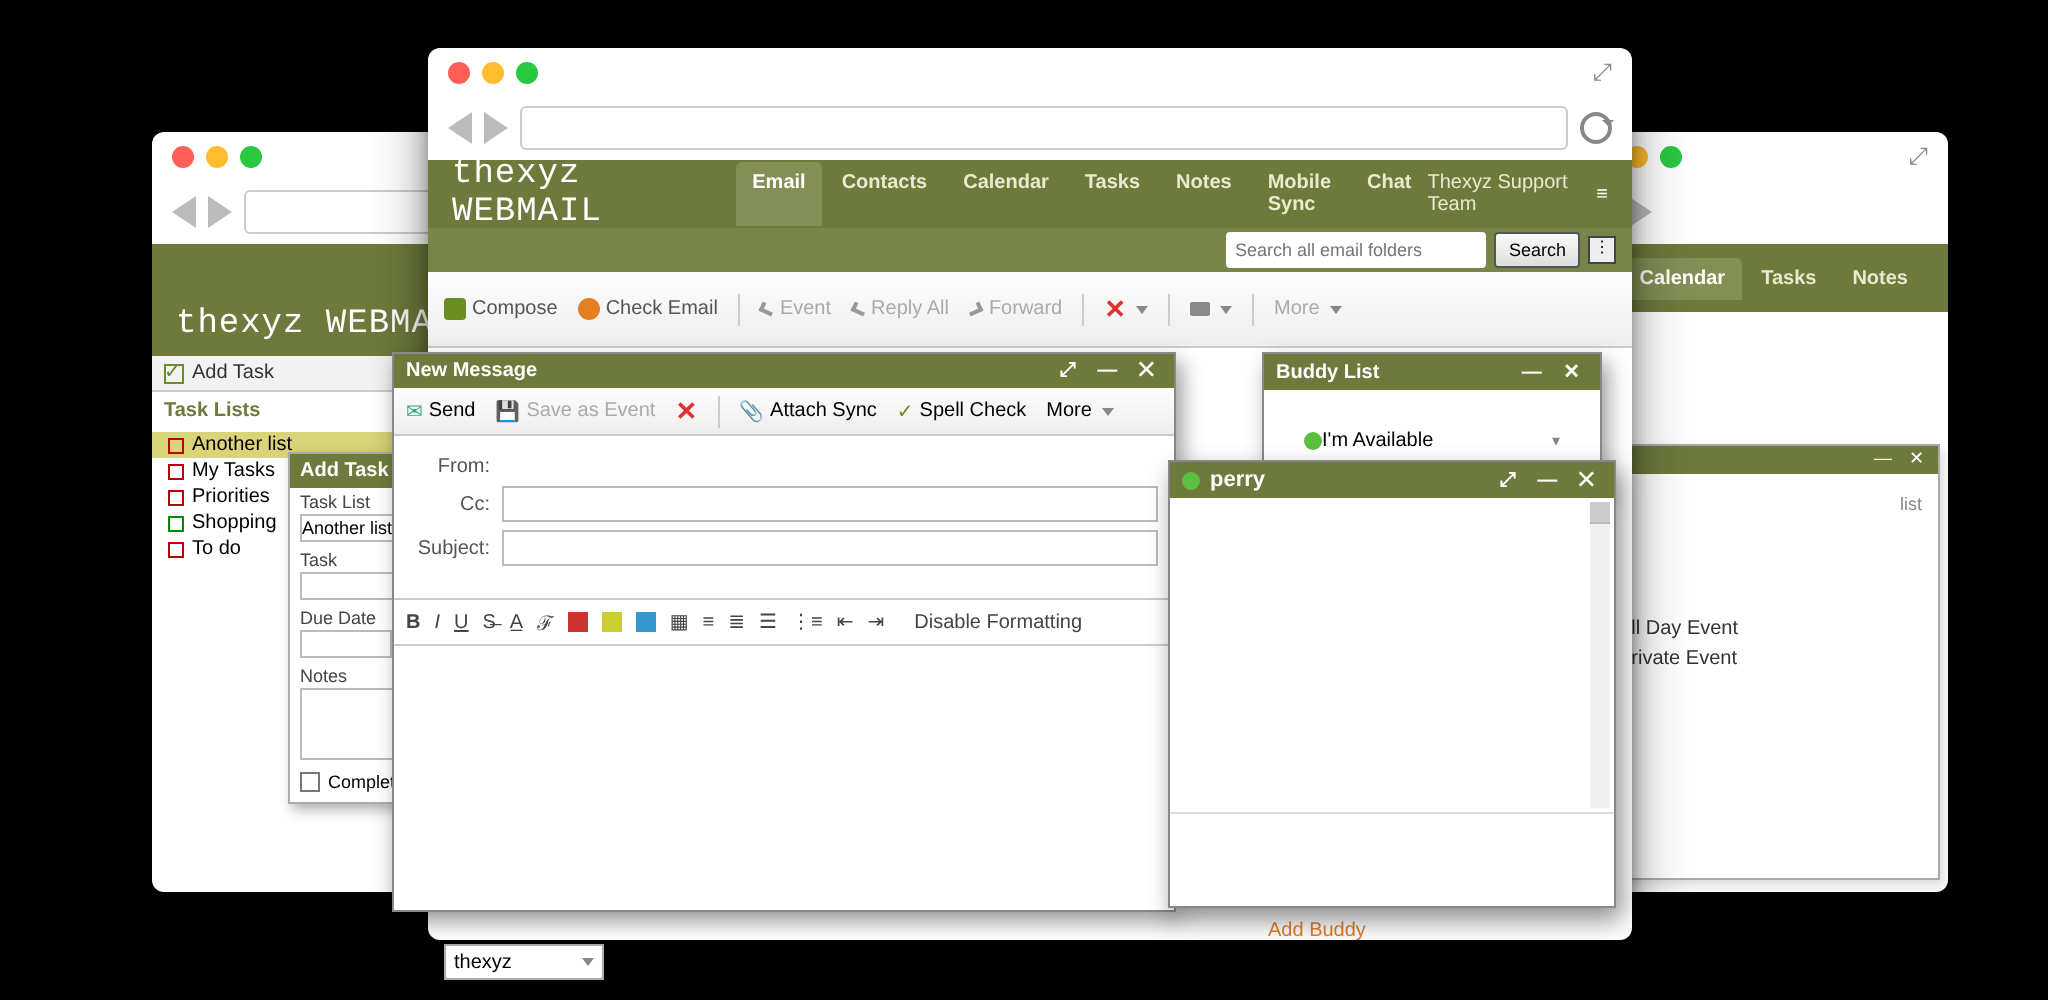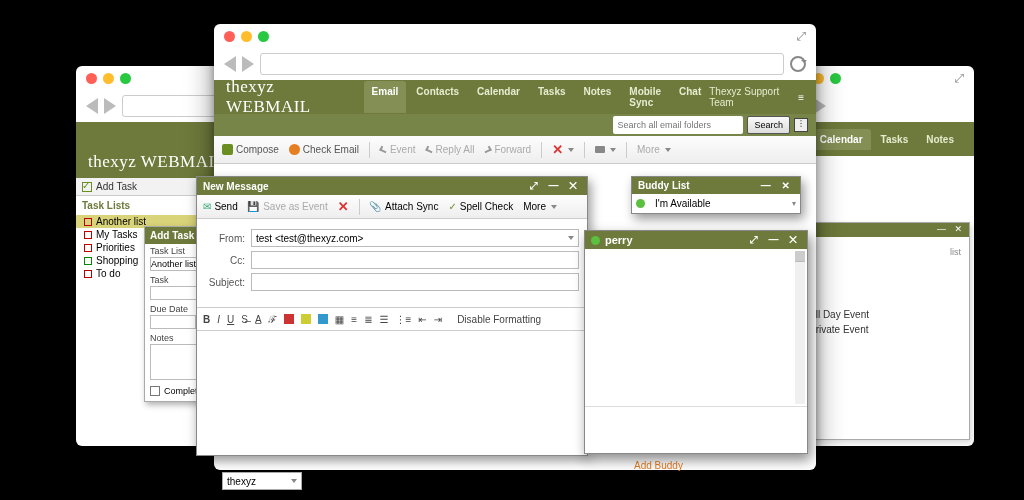--- a/index.html
+++ b/index.html
@@ -10,28 +10,28 @@
   .red{background:#ff5f57;} .yel{background:#ffbd2e;} .grn{background:#28c840;}
   .expand-icon{margin-left:auto;color:#888;font-size:12px;}
   .nav-bar{height:32px;display:flex;align-items:center;padding:0 10px;gap:6px;}
   .arrow{width:0;height:0;opacity:.4;}
   .arrow.l{border-top:8px solid transparent;border-bottom:8px solid transparent;border-right:12px solid #555;}
   .arrow.r{border-top:8px solid transparent;border-bottom:8px solid transparent;border-left:12px solid #555;}
   .url{flex:1;height:22px;border:1px solid #ccc;border-radius:3px;background:#fff;}
   .reload{width:16px;height:16px;border:2px solid #888;border-radius:50%;position:relative;}
   .reload::after{content:"";position:absolute;right:-3px;top:2px;border:3px solid transparent;border-top-color:#888;}
   .brand-bar{background:#6d7a3b;height:34px;display:flex;align-items:center;padding:0 12px;color:#fff;font-size:11px;}
-  .brand{font-family:Liberation Serif, serif;font-size:17px;letter-spacing:.5px;}
+  .brand{font-family:Liberation Mono, monospace;font-size:17px;letter-spacing:.5px;}
   .tabs{display:flex;gap:2px;margin-left:18px;}
   .tab{padding:5px 8px;color:#e7ebcf;font-weight:bold;font-size:10px;cursor:pointer;}
   .tab.active{background:#838f55;border-radius:3px 3px 0 0;color:#fff;}
   .brand-right{margin-left:auto;display:flex;align-items:center;gap:6px;}
   .search-box{height:18px;width:130px;border:0;border-radius:2px;padding:0 4px;font-size:9px;color:#666;}
   .search-btn{height:18px;font-size:9px;padding:0 6px;border:1px solid #555;background:linear-gradient(#fafafa,#ddd);border-radius:2px;}
-  .toolbar{height:28px;background:linear-gradient(#fdfdfd,#eee);border-bottom:1px solid #ccc;display:flex;align-items:center;padding:0 8px;gap:10px;font-size:10px;color:#555;}
+  .toolbar{height:38px;background:linear-gradient(#fdfdfd,#eee);border-bottom:1px solid #ccc;display:flex;align-items:center;padding:0 8px;gap:10px;font-size:10px;color:#555;}
   .tb-item{display:flex;align-items:center;gap:3px;cursor:pointer;}
   .tb-item.muted{color:#aaa;}
   .sep{width:1px;height:16px;background:#ccc;}
   .i{width:11px;height:11px;display:inline-block;}
   .i-compose{background:#6b8e23;border-radius:2px;}
   .i-check{background:#e67e22;border-radius:50%;}
   .i-reply{border-left:2px solid #999;border-bottom:2px solid #999;width:7px;height:5px;transform:rotate(25deg);}
   .i-x{color:#d33;font-weight:bold;font-size:13px;}
   .i-print{background:#888;border-radius:1px;width:10px;height:7px;}
   .chev{display:inline-block;width:0;height:0;border-left:3px solid transparent;border-right:3px solid transparent;border-top:4px solid #888;margin-left:2px;}
@@ -85,21 +85,21 @@
   .selbox{display:flex;align-items:center;justify-content:space-between;width:200px;flex:0 0 200px;}
   .rte{border-top:1px solid #ccc;border-bottom:1px solid #ccc;height:24px;display:flex;align-items:center;padding:0 6px;gap:7px;margin-top:6px;}
   .rte span{font-size:10px;color:#444;cursor:pointer;}
   .rte .sw{width:10px;height:10px;display:inline-block;}
   .disable-fmt{color:#2277cc;font-size:10px;margin-left:8px;}
   .editor{background:#fff;height:100px;}
 
   
   .buddy{position:absolute;left:631px;top:176px;width:170px;background:#fff;border:1px solid #888;box-shadow:3px 5px 10px rgba(0,0,0,.4);z-index:25;}
   .buddy .mp-head{font-size:10px;}
-  .buddy-body{padding:4px;font-size:10px;display:flex;align-items:center;gap:10px;}
+  .buddy-body{padding:20px;font-size:10px;display:flex;align-items:center;gap:0;}
   .status-dot{width:9px;height:9px;border-radius:50%;background:#5bbf3f;}
 
   
   .chat{position:absolute;left:584px;top:230px;width:224px;height:224px;background:#fff;border:1px solid #888;box-shadow:3px 6px 12px rgba(0,0,0,.45);z-index:40;}
   .chat .mp-head{font-size:11px;}
   .chat-body{height:158px;border-bottom:1px solid #ddd;position:relative;}
   .chat-scroll{position:absolute;right:2px;top:2px;bottom:2px;width:10px;background:#f0f0f0;}
   .chat-scroll::before{content:"";display:block;height:10px;background:#ccc;border-bottom:1px solid #bbb;}
   .chat-input{height:48px;}
   .add-buddy{position:absolute;left:634px;top:460px;font-size:10px;color:#e67e22;z-index:20;}
@@ -319,24 +319,20 @@
         <span>Spell Check</span>
       </div>
     <div class="tb-item">
         <span>More</span>
         <span class="chev"></span>
       </div>
   </div>
   <div class="mp-fields">
     <div class="fld">
         <label>From:</label>
-      <div class="selbox">
-          <span>test &lt;test@thexyz.com&gt;</span>
-          <span class="chev"></span>
-        </div>
       </div>
     <div class="fld">
         <label>Cc:</label>
         <input style="">
       </div>
     <div class="fld">
         <label>Subject:</label>
         <input style="">
       </div>
   </div>

